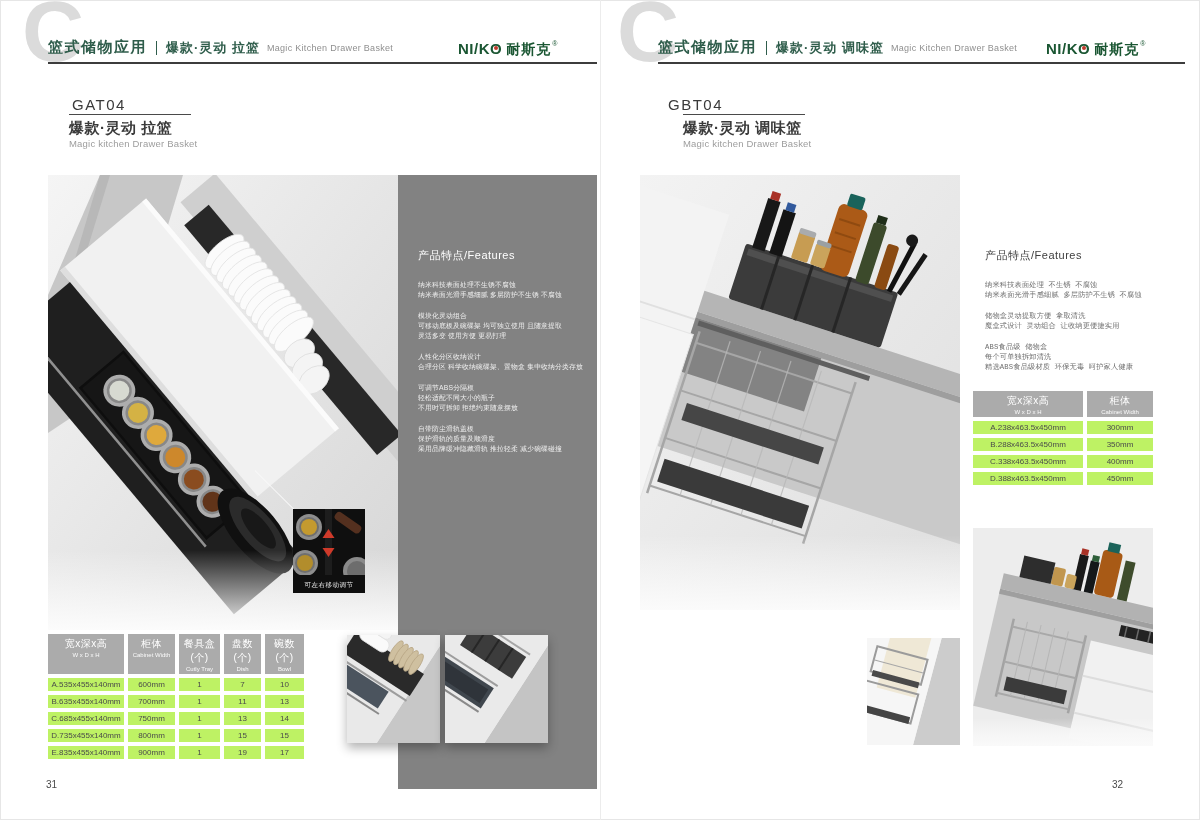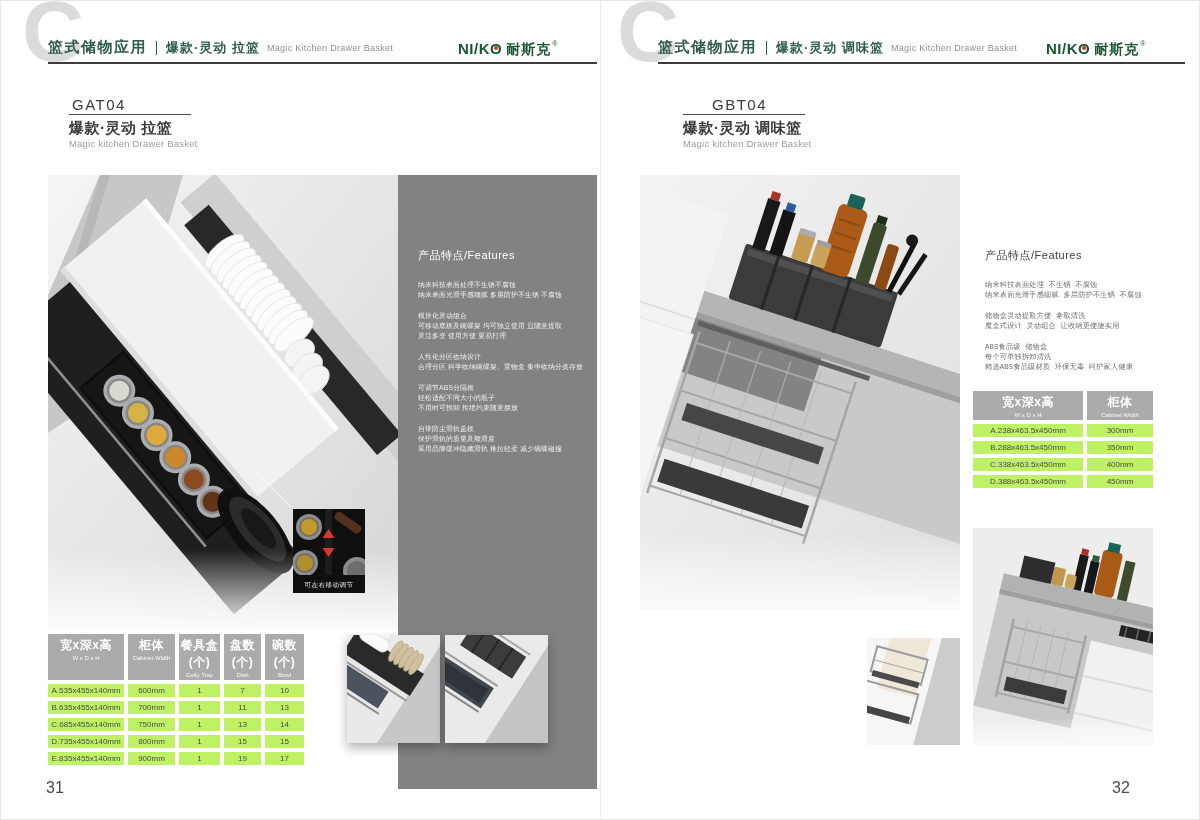--- a/index.html
+++ b/index.html
@@ -21,21 +21,21 @@
   .logo{position:absolute;top:40px;display:flex;align-items:baseline;z-index:2;white-space:nowrap;}
   #l-logo{left:458px;} #r-logo{left:1046px;}
   .logo-latin{font-size:15px;font-weight:800;color:#1a5632;letter-spacing:.5px;}
   .logo-o{position:relative;display:inline-block;}
   .logo-o::after{content:"";position:absolute;left:50%;top:46%;width:4px;height:4px;background:#c0392b;border-radius:50%;transform:translate(-50%,-50%);}
   .logo-cn{font-size:14px;font-weight:800;color:#1a5632;margin-left:4px;letter-spacing:1px;}
   .logo-reg{font-size:7px;color:#1a5632;margin-left:1px;align-self:flex-start;}
 
   
   .pcode{position:absolute;font-size:15px;color:#3a3a3a;letter-spacing:1.5px;z-index:2;}
-  #l-code{left:72px;top:96px;} #r-code{left:712px;top:96px;}
+  #l-code{left:72px;top:96px;} #r-code{left:668px;top:96px;}
   .pcode-line{position:absolute;height:1px;background:#4a4a4a;width:122px;z-index:2;}
   #l-code-line{left:69px;top:114px;} #r-code-line{left:683px;top:114px;}
   .pname{position:absolute;font-size:15px;font-weight:700;color:#3a3a3a;letter-spacing:.5px;z-index:2;}
   #l-name{left:69px;top:119px;} #r-name{left:683px;top:119px;}
   .pname-en{position:absolute;font-size:9.5px;color:#9d9d9d;letter-spacing:.2px;z-index:2;}
   #l-name-en{left:69px;top:138px;} #r-name-en{left:683px;top:138px;}
 
   
   .photo{position:absolute;overflow:hidden;}
   #l-photo{left:48px;top:175px;width:350px;height:455px;}
@@ -57,32 +57,32 @@
 
   
   #l-inset{position:absolute;left:293px;top:509px;width:72px;height:84px;background:#0f0f0f;z-index:3;}
   .inset-cap{position:absolute;bottom:3px;left:0;width:100%;text-align:center;font-size:6.5px;color:#e8e8e8;letter-spacing:.5px;}
 
   
   .tbl{position:absolute;display:grid;z-index:2;}
   #l-table{left:48px;top:634px;grid-template-columns:76px 47px 41px 37px 39px;gap:4px;}
   #r-table{left:973px;top:391px;grid-template-columns:110px 66px;gap:4px;}
   .th{background:#ababab;color:#ffffff;text-align:center;padding:3px 0 2px;}
-  .th-cn{font-size:12px;font-weight:700;letter-spacing:.5px;}
+  .th-cn{font-size:10px;font-weight:400;letter-spacing:.5px;}
   .th-en{font-size:6px;opacity:.95;margin-top:1px;}
   .td{background:#bef264;color:#4b4b4b;font-size:8px;height:13px;line-height:13px;text-align:center;white-space:nowrap;overflow:hidden;}
 
   
   .mini{position:absolute;overflow:hidden;box-shadow:0 5px 10px rgba(0,0,0,.30);z-index:4;}
   #l-mini1{left:347px;top:635px;width:93px;height:108px;}
   #l-mini2{left:445px;top:635px;width:103px;height:108px;}
   #r-mini1{left:867px;top:638px;width:93px;height:107px;box-shadow:none;}
   #r-mini2{left:973px;top:528px;width:180px;height:218px;box-shadow:none;}
 
-  .pageno{position:absolute;font-size:16px;color:#4a4a4a;z-index:2;}
+  .pageno{position:absolute;font-size:10px;color:#4a4a4a;z-index:2;}
   #l-pageno{left:46px;top:779px;} #r-pageno{left:1112px;top:779px;}
 </style>
 </head>
 <body>
 
 <div class="spread">
   <div class="divider"></div>
 
   <div class="cwm" id="l-cwm">C</div>
   <div class="hdr" id="l-hdr">

